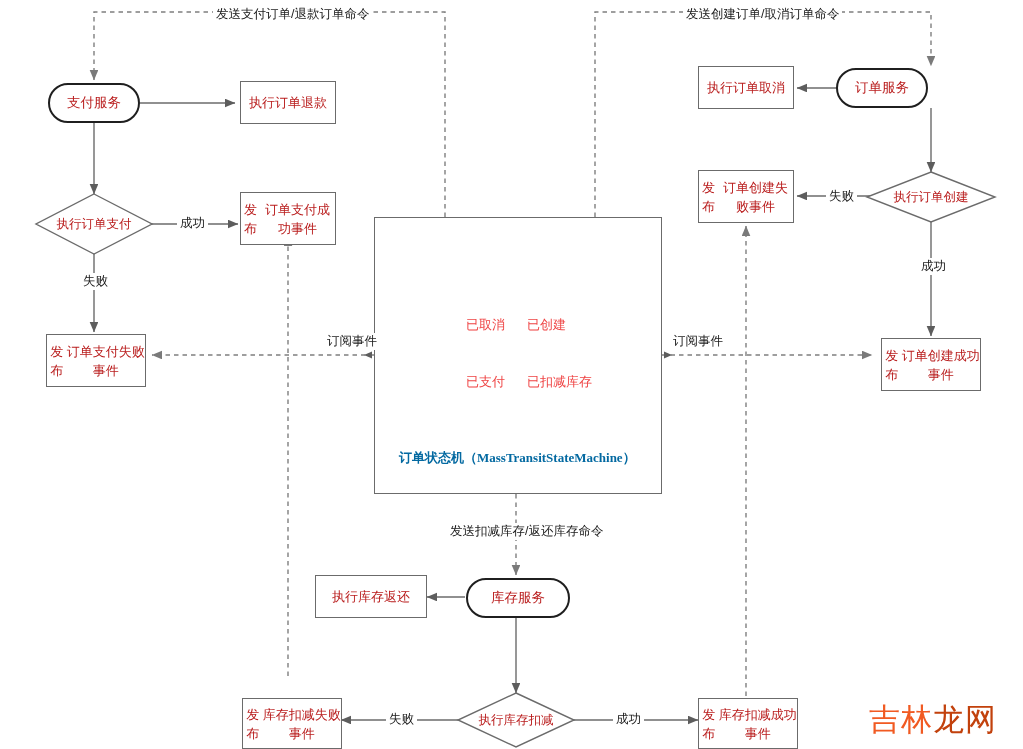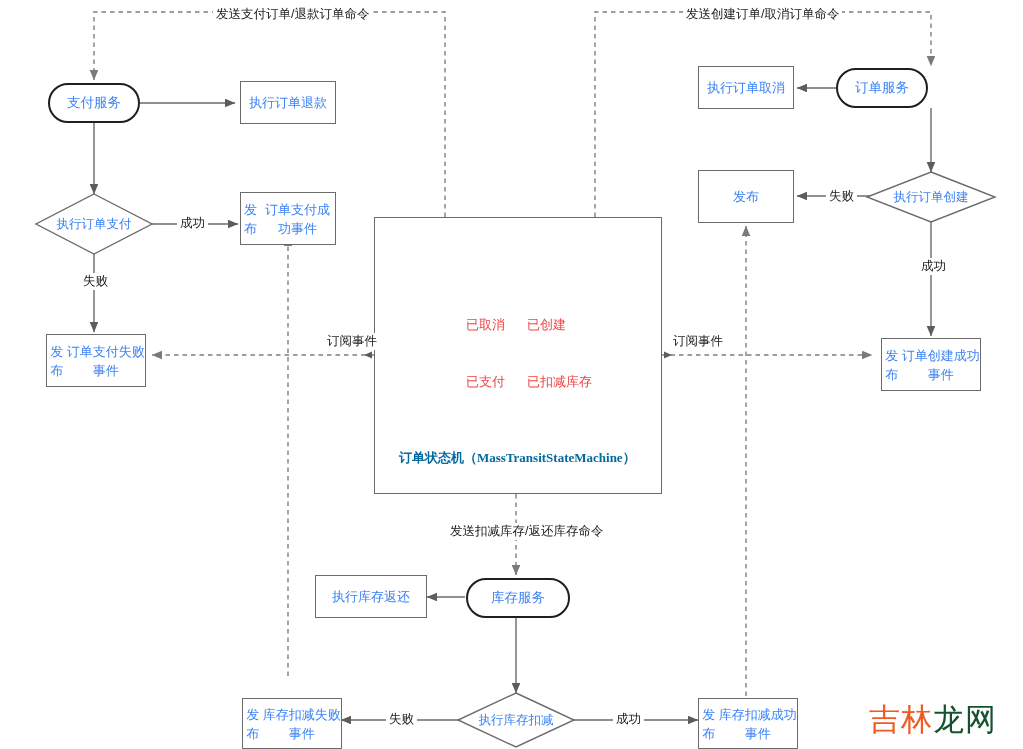--- a/index.html
+++ b/index.html
@@ -5,33 +5,33 @@
   html,body{margin:0;padding:0;background:#ffffff;}
   body{
     width:1023px;height:749px;
     font-family:"Liberation Sans","DejaVu Sans",sans-serif;
     overflow:hidden;
   }
   #stage{position:relative;width:1023px;height:749px;background:#fff;}
   svg#wires{position:absolute;left:0;top:0;width:1023px;height:749px;}
 
   .node{position:absolute;box-sizing:border-box;display:flex;align-items:center;
-        justify-content:center;text-align:center;color:#3b82f6;}
+        justify-content:center;text-align:center;color:#b91c1c;}
   .rect{border:1.4px solid #6b6b6b;background:#fff;font-size:13px;line-height:19px;}
   .service{border:2.6px solid #1f1f1f;background:#fff;border-radius:24px;font-size:13.5px;}
   .edge-label{position:absolute;background:#fff;color:#1a1a1a;font-size:12.5px;
               padding:0 3px;white-space:nowrap;}
   .big-box{position:absolute;border:1.6px solid #6b6b6b;background:#fff;box-sizing:border-box;}
   .sm-caption{position:absolute;font-size:13px;color:#0369a1;white-space:nowrap;
               font-family:"Liberation Serif","DejaVu Serif",serif;font-weight:bold;}
   .quad-label{position:absolute;font-size:13px;color:#ef4444;white-space:nowrap;}
   .watermark{position:absolute;font-size:31px;font-weight:500;white-space:nowrap;
              letter-spacing:1px;}
   .wm-a{color:#f15a22;}
-  .wm-b{color:#14532d;}
+  .wm-b{color:#c2410c;}
   .two-line{flex-direction:row;}
   .two-line span{display:block;}
 </style>
 </head>
 <body>
 
 <div id="stage">
 
   <svg id="wires" viewBox="0 0 1023 749">
     <defs>
@@ -168,20 +168,21 @@
 
   <div class="node" style="left:871px;top:185px;width:120px;height:24px;font-size:12.5px;">
     <span>执行订单创建</span>
   </div>
 
   <div class="edge-label" style="left:826px;top:188px;">失败</div>
   <div class="edge-label" style="left:918px;top:258px;">成功</div>
 
   <div class="node rect two-line" style="left:698px;top:170px;width:96px;height:53px;">
     <span>发布</span>
+    <span>订单创建失败事件</span>
   </div>
 
   <div class="node rect two-line" style="left:881px;top:338px;width:100px;height:53px;">
     <span>发布</span>
     <span>订单创建成功事件</span>
   </div>
 
   <div class="edge-label" style="left:683px;top:6px;">发送创建订单/取消订单命令</div>
 
   <div class="edge-label" style="left:670px;top:333px;">订阅事件</div>

